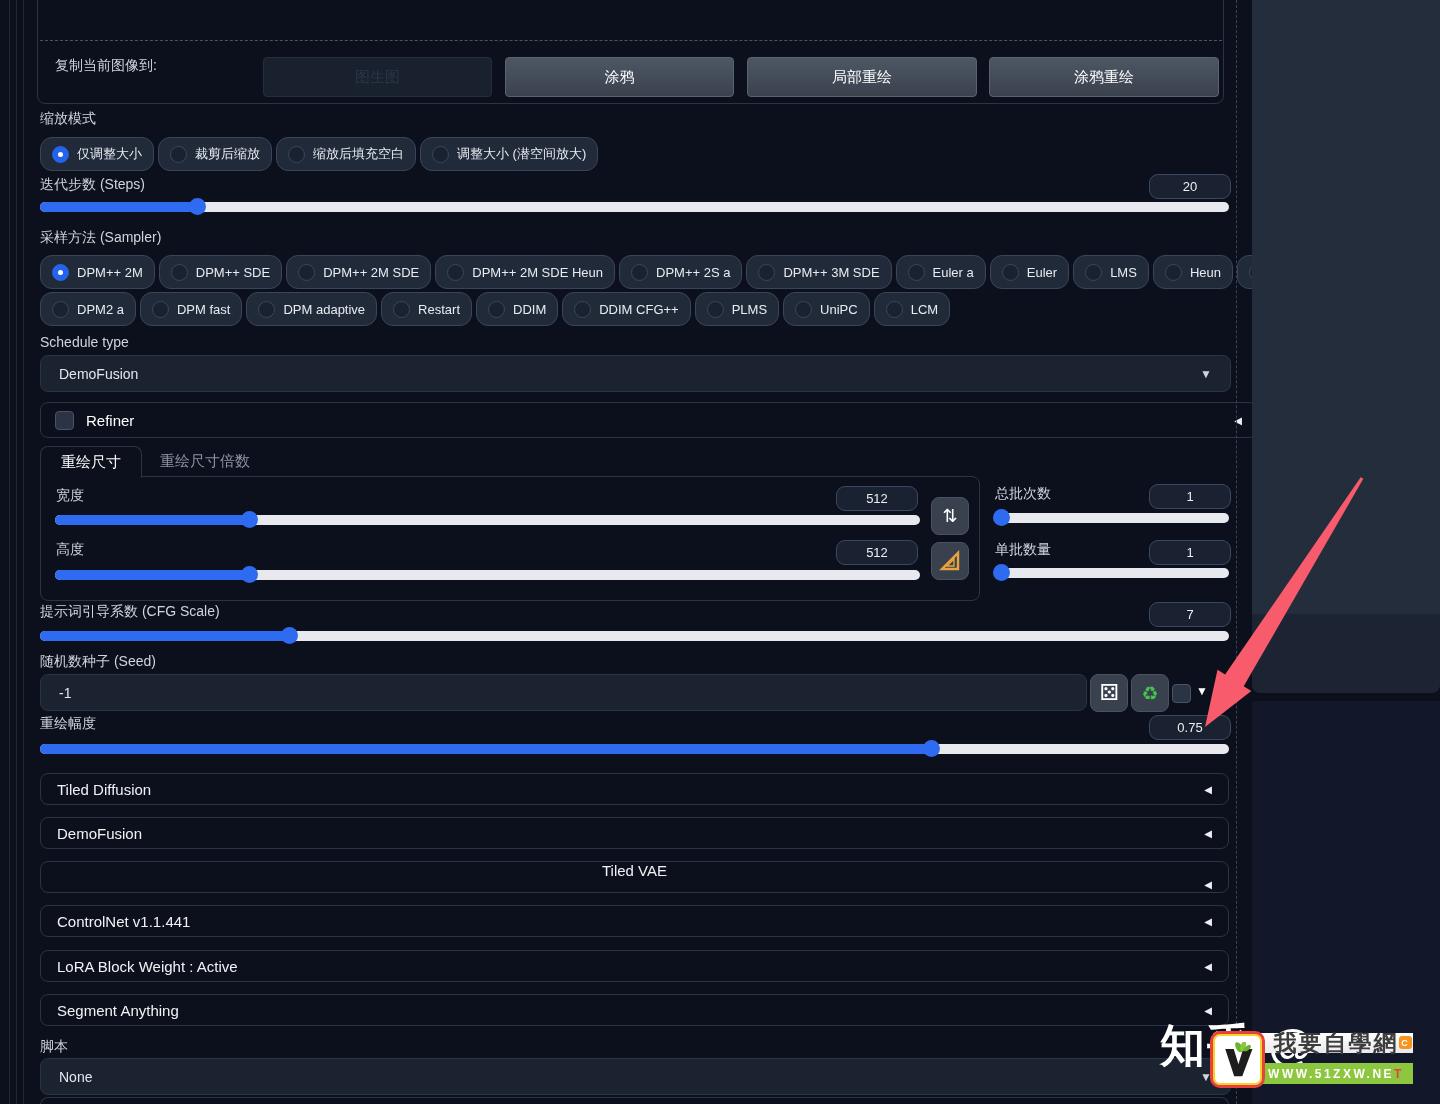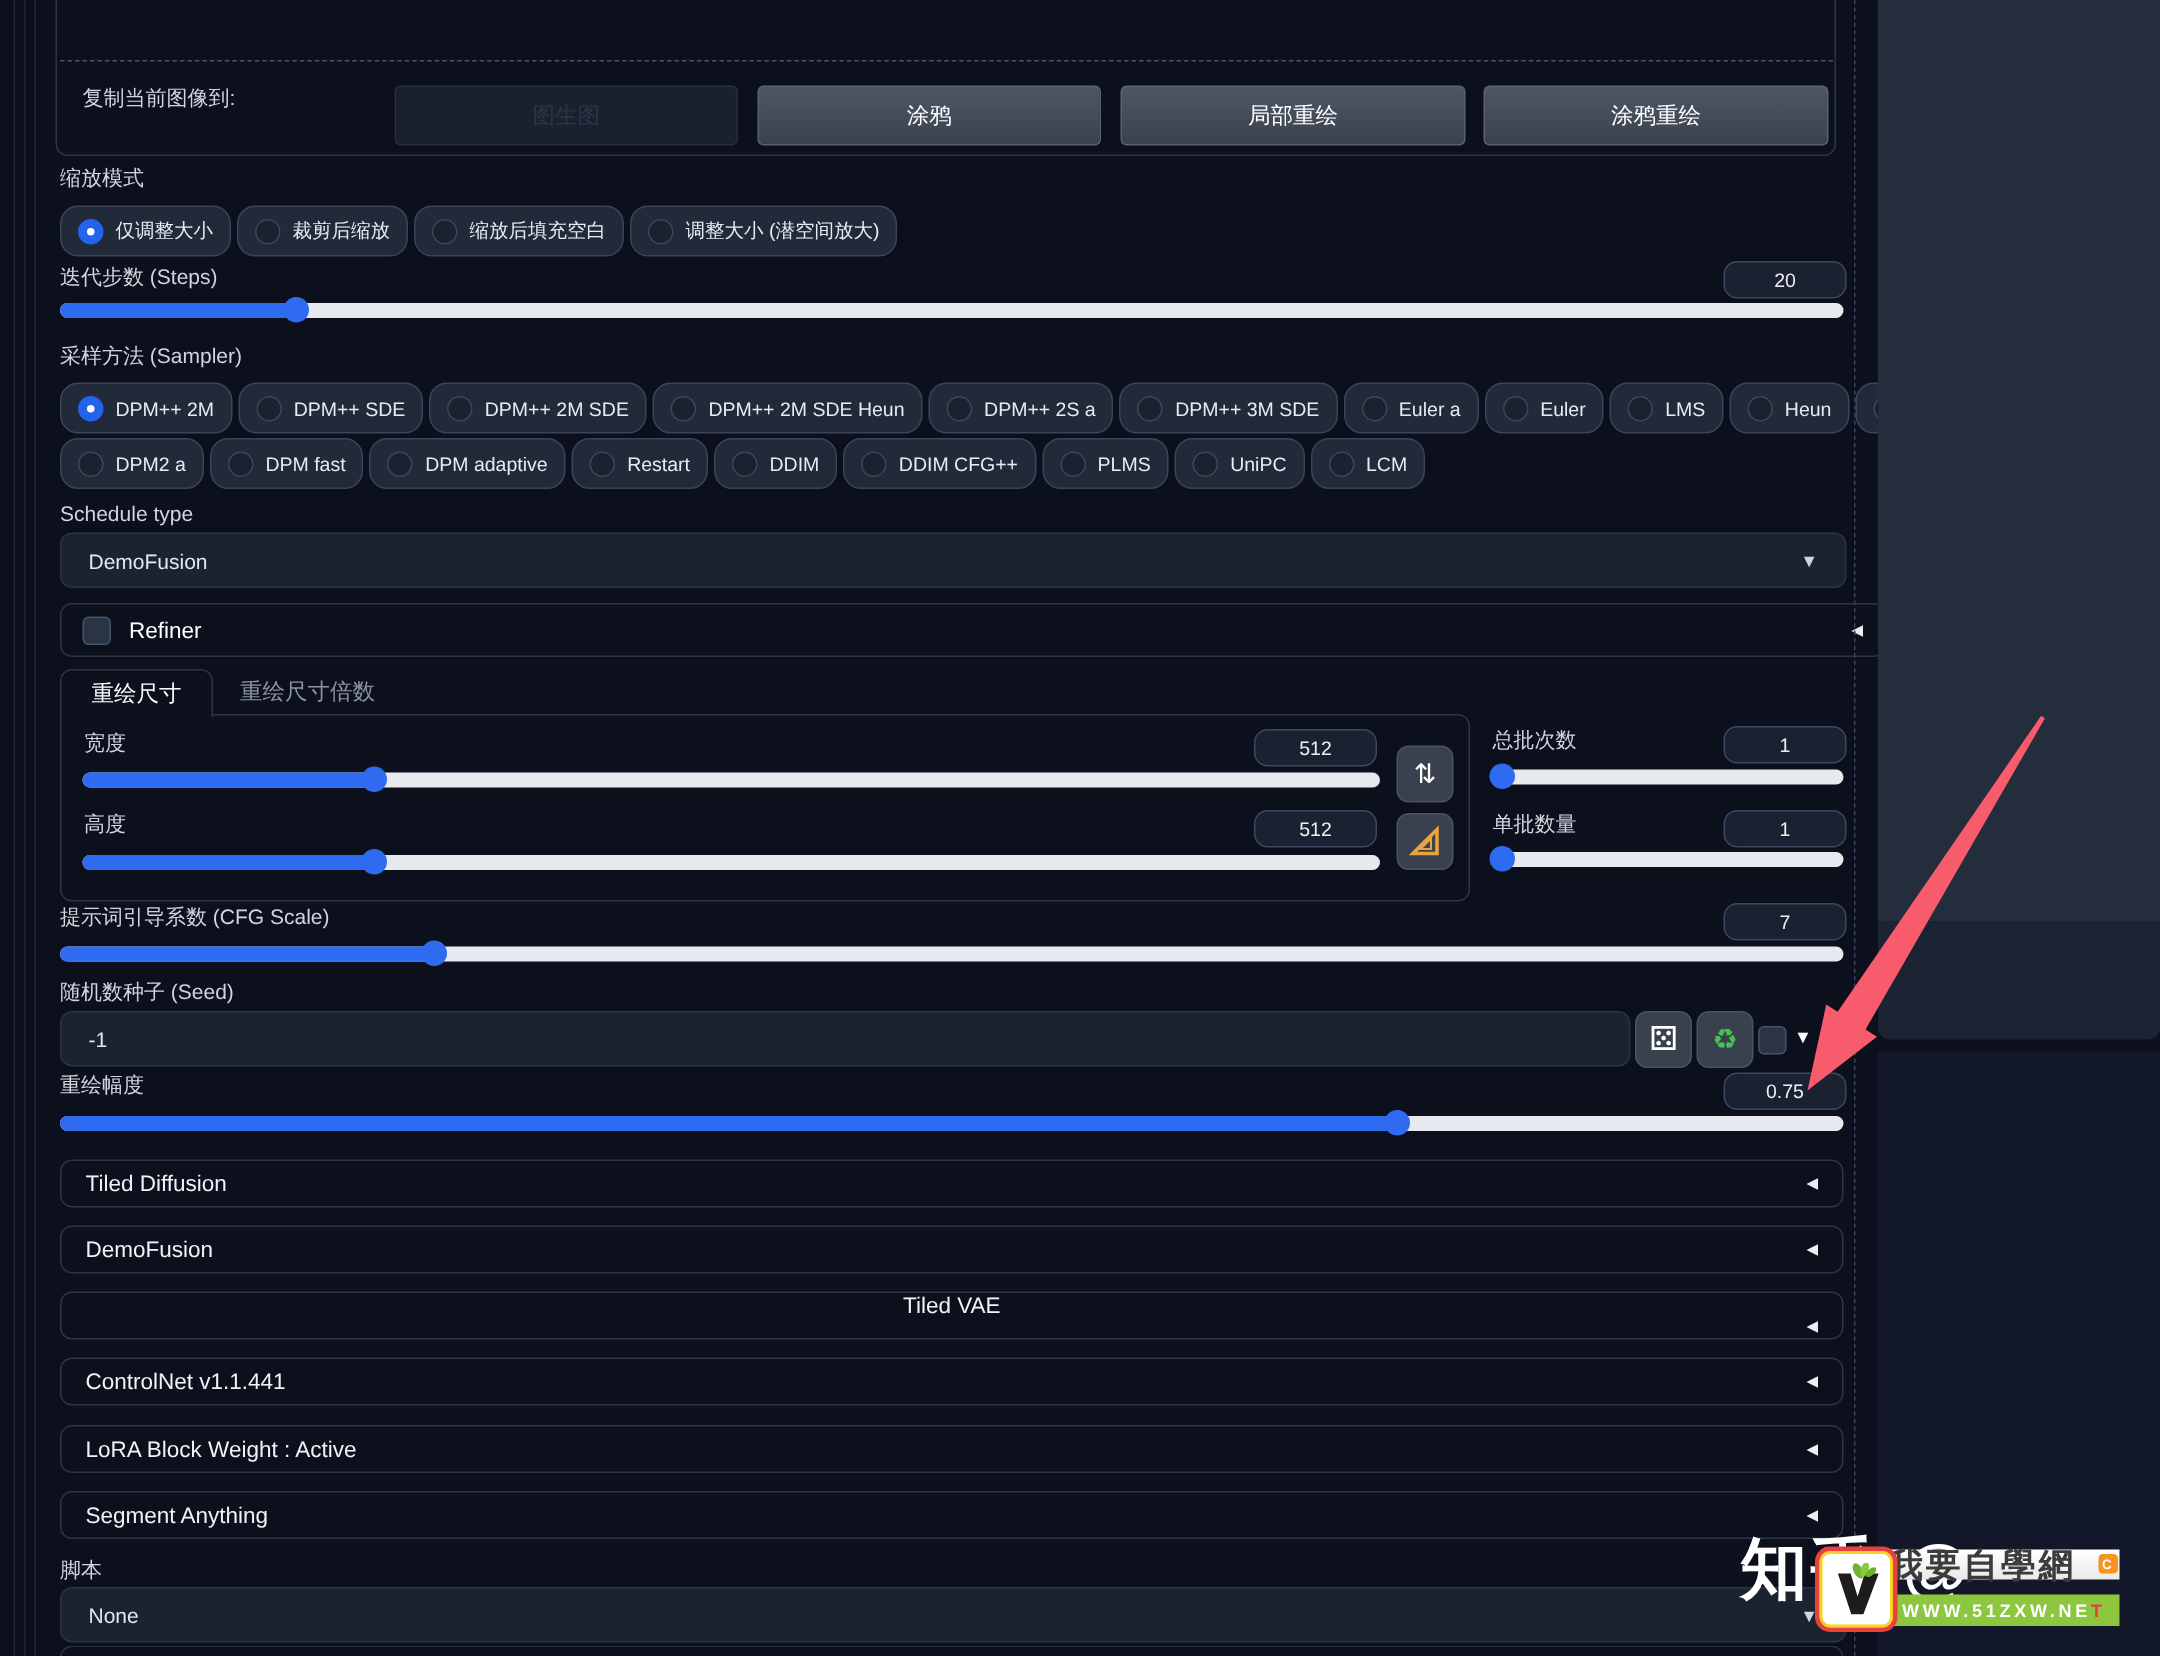--- a/index.html
+++ b/index.html
@@ -47,21 +47,21 @@
   
   .rblock1{position:absolute;left:1252px;top:0;width:188px;height:614px;background:#242d3c;}
   .rblock2{position:absolute;left:1252px;top:614px;width:188px;height:79px;background:#1c2434;border-radius:0 0 8px 8px;}
   .rblock3{position:absolute;left:1252px;top:701px;width:188px;height:403px;background:#121829;}
   .divider{position:absolute;left:1236px;top:0;bottom:0;border-left:1px dashed #39425a;}
   
   .zhihu{position:absolute;left:1160px;top:1016px;font-size:45px;font-weight:bold;color:#fff;z-index:40;letter-spacing:2px;}
   .wm{position:absolute;left:1210px;top:1031px;width:203px;height:55px;z-index:45;}
   .wm .right{position:absolute;left:49px;top:2px;right:0;bottom:2px;}
   .wm .title{position:absolute;left:0;right:0;top:0;height:20px;background:linear-gradient(180deg,#ffffff,#e9e9e9);
-             display:flex;align-items:center;font-size:23px;font-weight:bold;color:#3c3c3c;letter-spacing:2px;}
+             display:flex;align-items:center;justify-content:center;font-size:23px;font-weight:bold;color:#3c3c3c;letter-spacing:2px;}
   .wm .badge{position:absolute;right:1px;top:3px;width:13px;height:13px;background:#f7941d;border-radius:3px;color:#fff;
              font-size:9px;font-weight:bold;display:flex;align-items:center;justify-content:center;}
   .wm .url{position:absolute;left:0;right:0;bottom:0;height:21px;background:#8dc63f;display:flex;align-items:center;
            justify-content:center;font-size:12px;font-weight:bold;color:#fff;letter-spacing:2.5px;}
   .wm .url b{color:#e8413c;}
   .wm .icon{position:absolute;left:0;top:0;width:49px;height:51px;background:#fff;border:3px solid #e8413c;
             box-shadow:inset 0 0 0 2px #f5d327;border-radius:10px;display:flex;align-items:center;justify-content:center;}
 </style>
 </head>
 <body>

